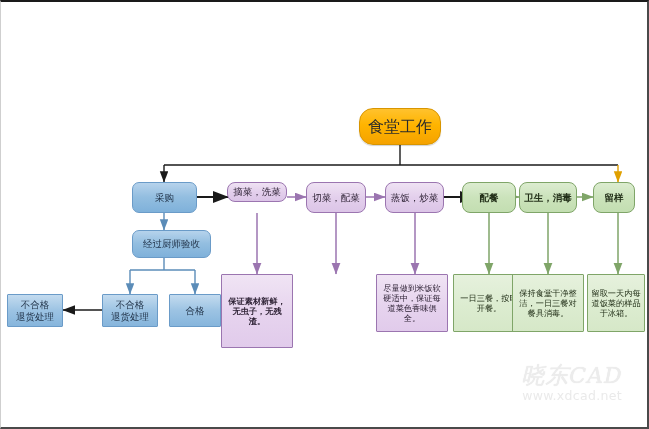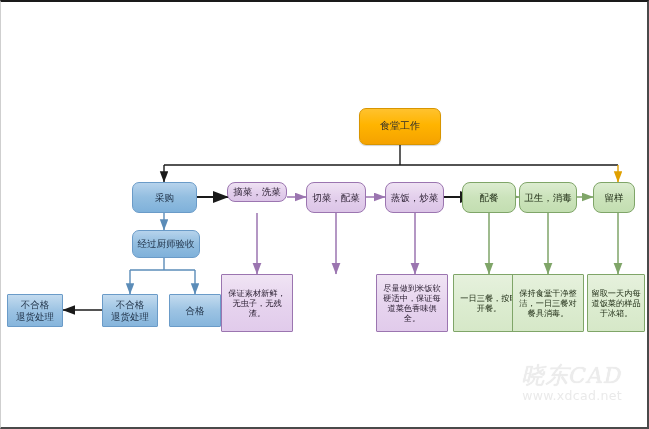--- a/index.html
+++ b/index.html
@@ -39,24 +39,24 @@
     justify-content: center;
     text-align: center;
     color: #262626;
     line-height: 1.25;
     white-space: pre-line;
     overflow: hidden;
   }
 
   
   .node-orange {
-    border-radius: 7px;
+    border-radius: 14px;
     border: 1px solid #d89500;
     background: linear-gradient(180deg, #ffc22e 0%, #ffb400 45%, #f5a200 100%);
-    font-size: 10px;
+    font-size: 16px;
     color: #2b2b2b;
     box-shadow: 0 1px 1px rgba(0,0,0,0.18);
   }
 
   
   .node-blue {
     border-radius: 7px;
     border: 1px solid #6a9bc8;
     background: linear-gradient(180deg, #b6d3ec 0%, #93bee0 48%, #7fb1da 100%);
     font-size: 9.5px;
@@ -89,20 +89,21 @@
     padding: 2px 3px;
   }
 
   
   .node-green {
     border-radius: 8px;
     border: 1.2px solid #7fa568;
     background: linear-gradient(180deg, #dcecd0 0%, #cbe3bb 50%, #c3deb1 100%);
     font-size: 9.5px;
     color: #233019;
+    font-weight: bold;
   }
   
   .node-green-sq {
     border-radius: 1px;
     border: 1.2px solid #7fa568;
     background: linear-gradient(180deg, #e6f1dd 0%, #dcecd0 55%, #d6e8c8 100%);
     font-size: 8.2px;
     color: #233019;
     padding: 2px 3px;
   }
@@ -228,39 +229,39 @@
   </div>
 
   <div class="node node-green" style="left:518px; top:180px; width:58px; height:31px;">
     <span class="node-label">卫生，消毒</span>
   </div>
 
   <div class="node node-green" style="left:592px; top:180px; width:42px; height:31px;">
     <span class="node-label">留样</span>
   </div>
 
-  <div class="node node-blue" style="left:131px; top:228px; width:68px; height:28px;">
+  <div class="node node-blue" style="left:131px; top:228px; width:79px; height:28px;">
     <span class="node-label">经过厨师验收</span>
   </div>
 
   <div class="node node-blue-sq" style="left:6px; top:292px; width:56px; height:33px;">
     <span class="node-label">不合格
 退货处理</span>
   </div>
 
   <div class="node node-blue-sq" style="left:101px; top:292px; width:56px; height:33px;">
     <span class="node-label">不合格
 退货处理</span>
   </div>
 
   <div class="node node-blue-sq" style="left:168px; top:292px; width:52px; height:33px;">
     <span class="node-label">合格</span>
   </div>
 
-  <div class="node node-purple-sq" style="left:220px; top:272px; width:72px; height:58px;">
+  <div class="node node-purple-sq" style="left:220px; top:272px; width:72px; height:74px;font-weight:bold;">
     <span class="node-label">保证素材新鲜，无虫子，无残渣。</span>
   </div>
 
 
   <div class="node node-purple-sq" style="left:375px; top:272px; width:72px; height:58px;">
     <span class="node-label">尽量做到米饭软硬适中，保证每道菜色香味俱全。</span>
   </div>
 
   <div class="node node-green-sq" style="left:452px; top:272px; width:72px; height:58px;">
     <span class="node-label">一日三餐，按时开餐。</span>

